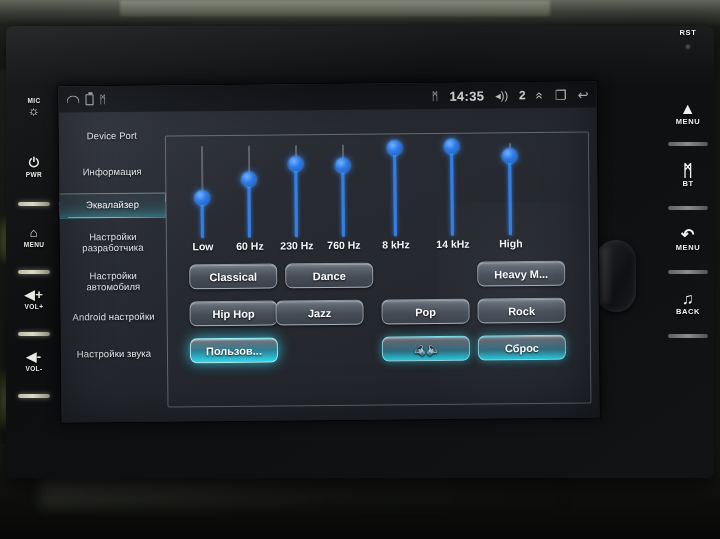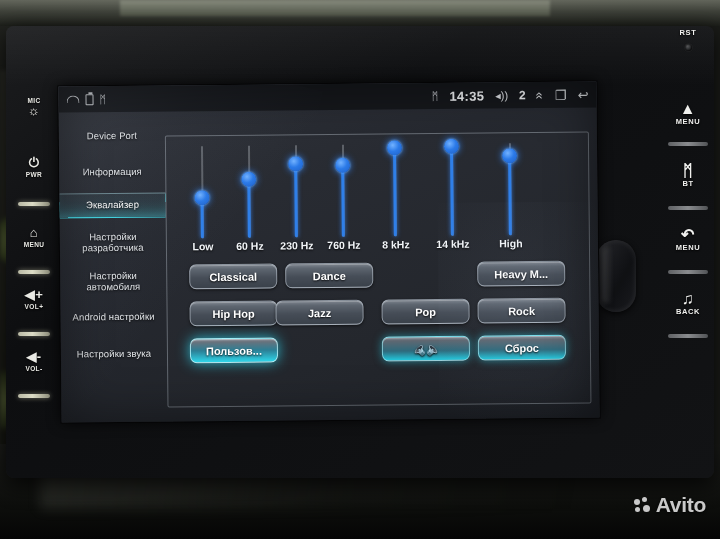--- a/index.html
+++ b/index.html
@@ -469,23 +469,14 @@
 
         <div class="pbtn glow" style="left:302px; top:74px">Сброс</div>
       </div>
     </div>
 
     <div class="screen-glare"></div>
     <div class="screen-glare2"></div>
     <div class="screen-vig"></div>
   </div>
 
-  <div class="watermark">
-    <span class="wm-dots">
-        <i></i>
-        <i></i>
-        <i></i>
-        <i></i>
-      </span>
-    <span>Avito</span>
-  </div>
 
 </div>
 
 </body></html>

